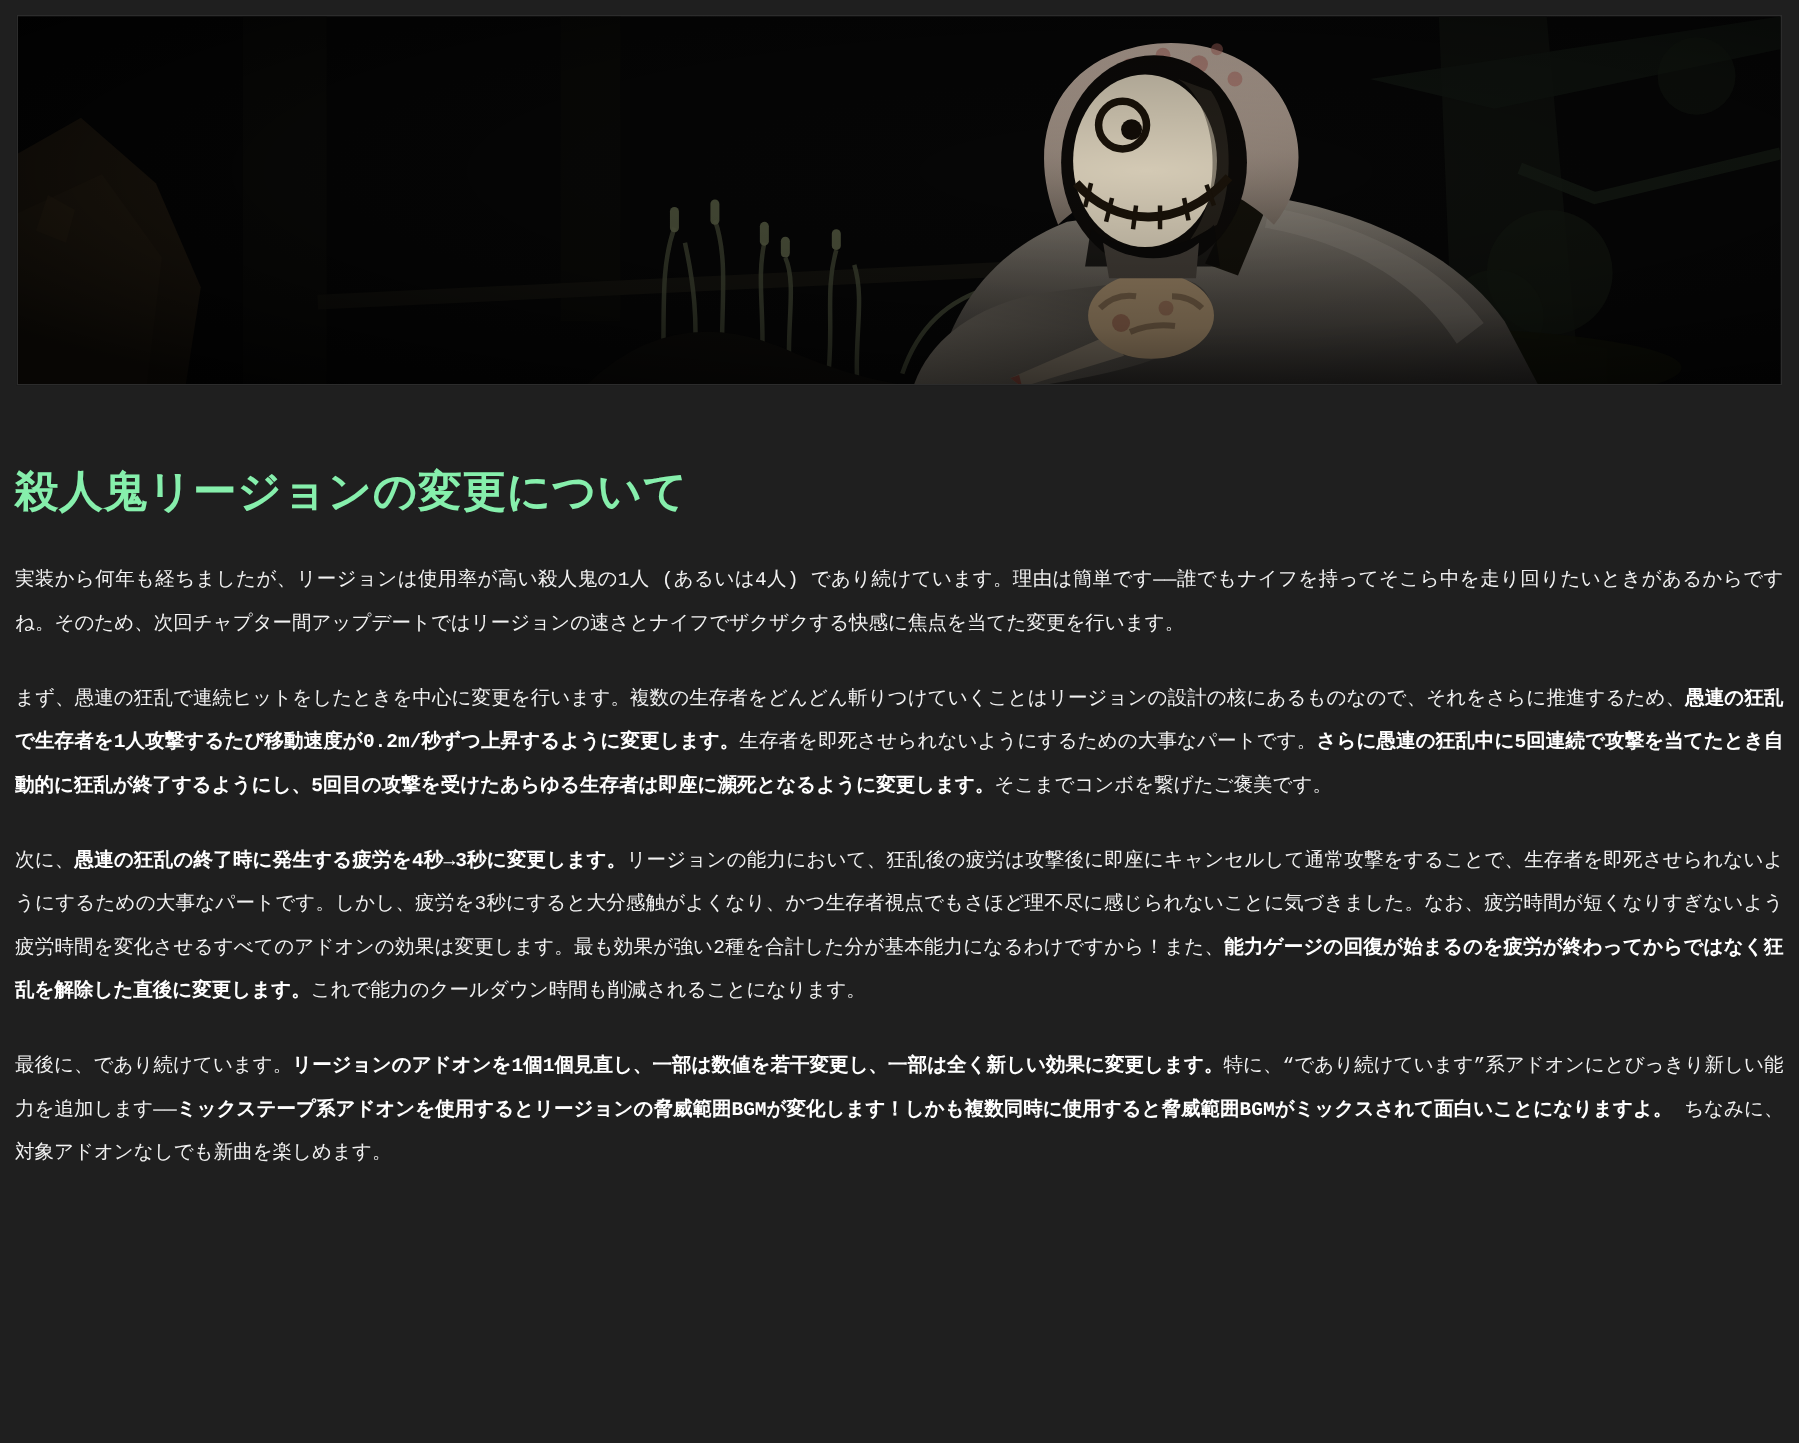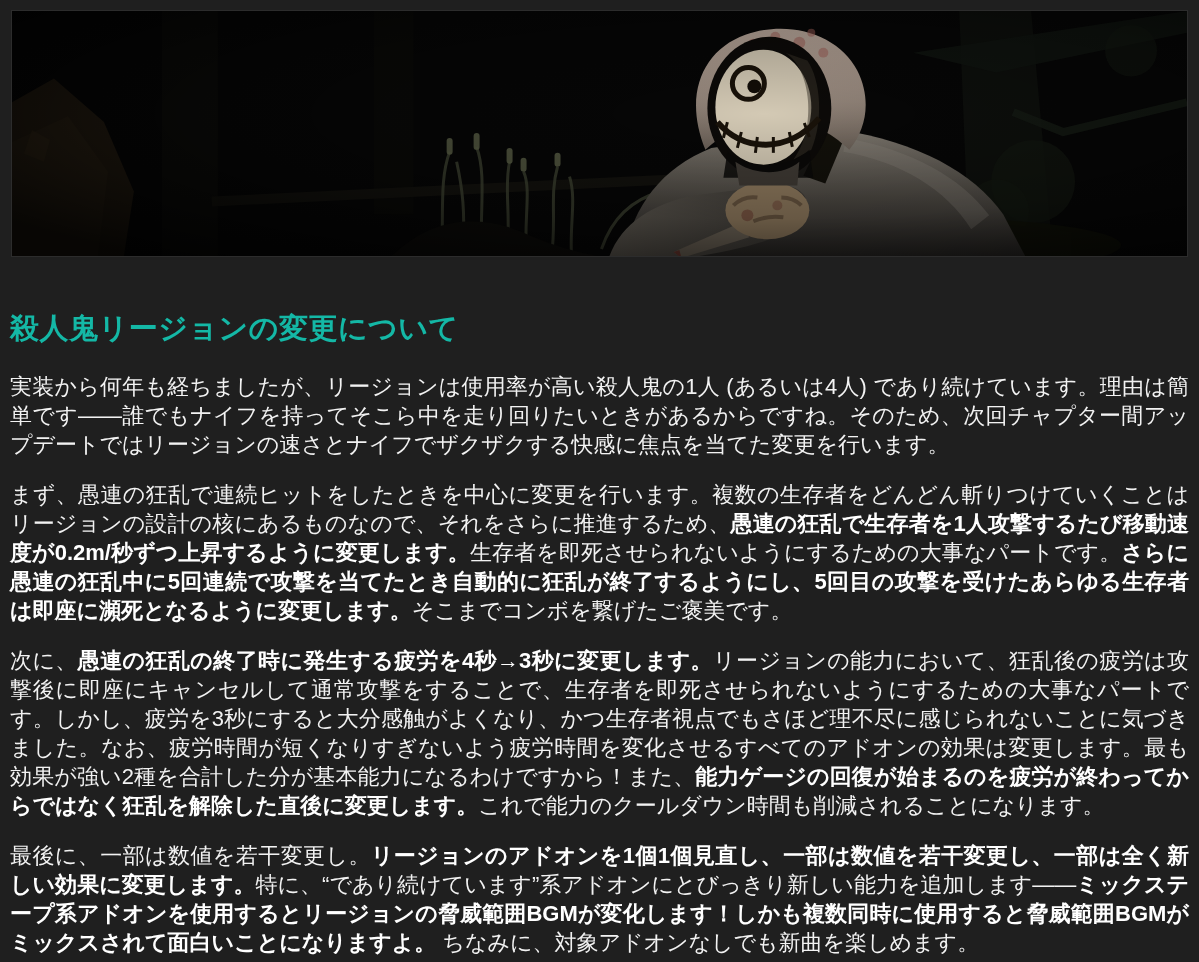--- a/index.html
+++ b/index.html
@@ -22,30 +22,31 @@
   }
   .hero svg { display: block; width: 100%; height: 100%; }
   .content {
     padding: 0 10px;
     color: #f2f2f2;
   }
   h1.title {
     font-size: 29px;
     line-height: 1.15;
     font-weight: 700;
-    color: #14b8a6;
+    color: #86efac;
     margin: 55px 0 27px 0;
     letter-spacing: 0.5px;
   }
   .paragraphs .para {
-    font-size: 22px;
+    font-size: 13px;
     line-height: 29px;
     margin: 0 0 21px 0;
     color: #f2f2f2;
     text-align: justify;
+    font-family: Liberation Mono, monospace;
   }
   .paragraphs .para strong {
     font-weight: 700;
     color: #ffffff;
   }
 </style>
 </head>
 <body style="background: rgb(31, 31, 31);">
 
 <div class="hero">
@@ -165,15 +166,15 @@
     <rect width="1176" height="247" fill="url(#vig)"></rect>
   </svg>
 </div>
 
 <main class="content">
   <h1 class="title">殺人鬼リージョンの変更について</h1>
   <div class="paragraphs" id="paragraphs">
       <p class="para"><span>実装から何年も経ちましたが、リージョンは使用率が高い殺人鬼の1人 (あるいは4人) であり続けています。理由は簡単です——誰でもナイフを持ってそこら中を走り回りたいときがあるからですね。そのため、次回チャプター間アップデートではリージョンの速さとナイフでザクザクする快感に焦点を当てた変更を行います。</span></p>
       <p class="para"><span>まず、愚連の狂乱で連続ヒットをしたときを中心に変更を行います。複数の生存者をどんどん斬りつけていくことはリージョンの設計の核にあるものなので、それをさらに推進するため、</span><strong>愚連の狂乱で生存者を1人攻撃するたび移動速度が0.2m/秒ずつ上昇するように変更します。</strong><span>生存者を即死させられないようにするための大事なパートです。</span><strong>さらに愚連の狂乱中に5回連続で攻撃を当てたとき自動的に狂乱が終了するようにし、5回目の攻撃を受けたあらゆる生存者は即座に瀕死となるように変更します。</strong><span>そこまでコンボを繋げたご褒美です。</span></p>
       <p class="para"><span>次に、</span><strong>愚連の狂乱の終了時に発生する疲労を4秒→3秒に変更します。</strong><span>リージョンの能力において、狂乱後の疲労は攻撃後に即座にキャンセルして通常攻撃をすることで、生存者を即死させられないようにするための大事なパートです。しかし、疲労を3秒にすると大分感触がよくなり、かつ生存者視点でもさほど理不尽に感じられないことに気づきました。なお、疲労時間が短くなりすぎないよう疲労時間を変化させるすべてのアドオンの効果は変更します。最も効果が強い2種を合計した分が基本能力になるわけですから！また、</span><strong>能力ゲージの回復が始まるのを疲労が終わってからではなく狂乱を解除した直後に変更します。</strong><span>これで能力のクールダウン時間も削減されることになります。</span></p>
-      <p class="para"><span>最後に、一部は数値を若干変更し。</span><strong>リージョンのアドオンを1個1個見直し、一部は数値を若干変更し、一部は全く新しい効果に変更します。</strong><span>特に、“であり続けています”系アドオンにとびっきり新しい能力を追加します——</span><strong>ミックステープ系アドオンを使用するとリージョンの脅威範囲BGMが変化します！しかも複数同時に使用すると脅威範囲BGMがミックスされて面白いことになりますよ。</strong><span> ちなみに、対象アドオンなしでも新曲を楽しめます。</span></p>
+      <p class="para"><span>最後に、であり続けています。</span><strong>リージョンのアドオンを1個1個見直し、一部は数値を若干変更し、一部は全く新しい効果に変更します。</strong><span>特に、“であり続けています”系アドオンにとびっきり新しい能力を追加します——</span><strong>ミックステープ系アドオンを使用するとリージョンの脅威範囲BGMが変化します！しかも複数同時に使用すると脅威範囲BGMがミックスされて面白いことになりますよ。</strong><span> ちなみに、対象アドオンなしでも新曲を楽しめます。</span></p>
     </div>
 </main>
 
 </body></html>

